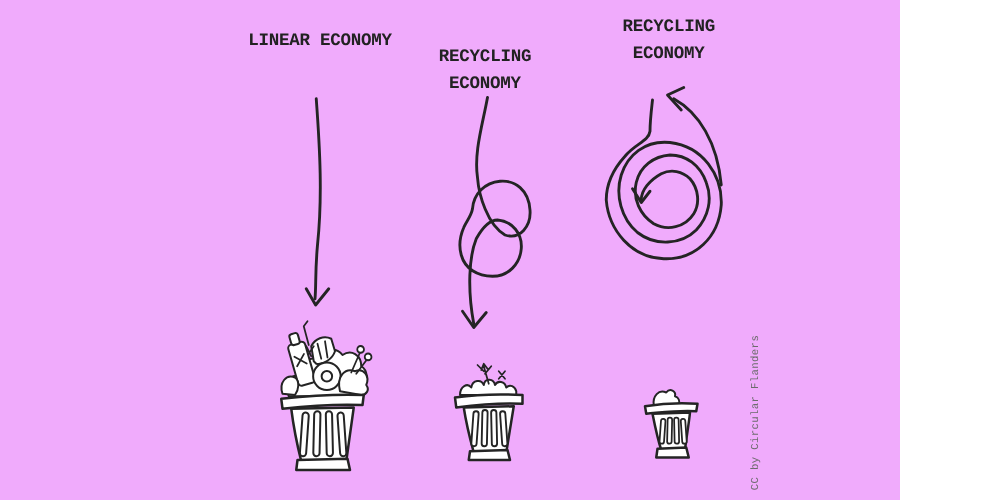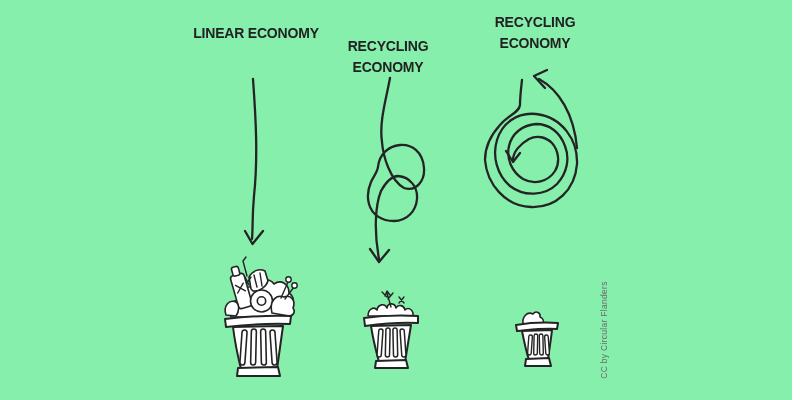--- a/index.html
+++ b/index.html
@@ -1,18 +1,18 @@
 <!DOCTYPE html>
 <html><head>
 <meta charset="utf-8">
 <style>
   html,body{margin:0;padding:0;background:#ffffff;}
   .stage{
-    position:relative;width:792px;height:400px;background:#86efac;
-    overflow:hidden;font-family:Liberation Sans, sans-serif;
+    position:relative;width:720px;height:400px;background:#f0abfc;
+    overflow:hidden;font-family:Liberation Mono, monospace;
   }
   .title{
     position:absolute;transform:translateX(-50%);text-align:center;
     color:#222222;font-weight:700;font-size:14px;letter-spacing:-0.2px;
     line-height:21px;white-space:nowrap;
   }
   .title .tline{display:block;}
   .title-linear{left:256px;top:23px;}
   .title-recycling{left:388px;top:12px;margin-top:24px;}
   .title-circular{left:535px;top:12px;}

